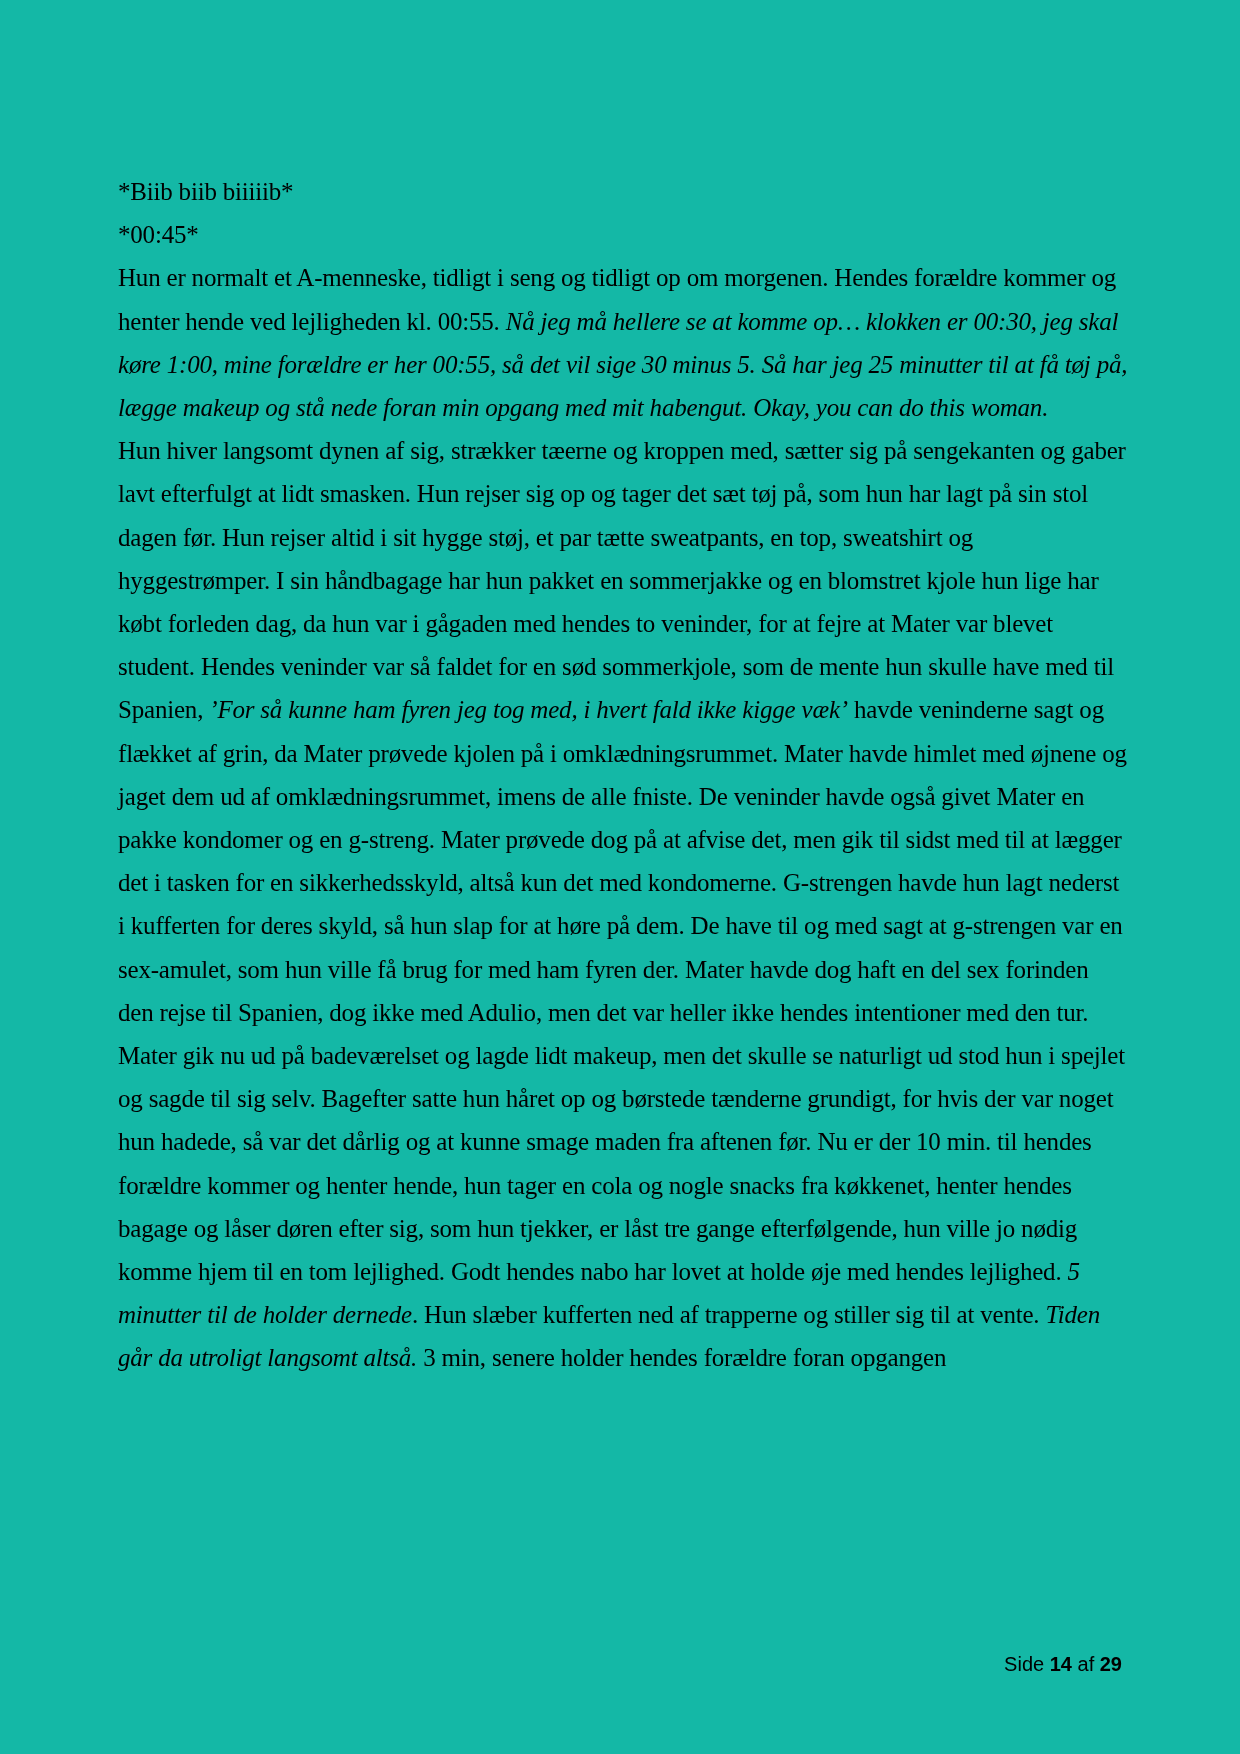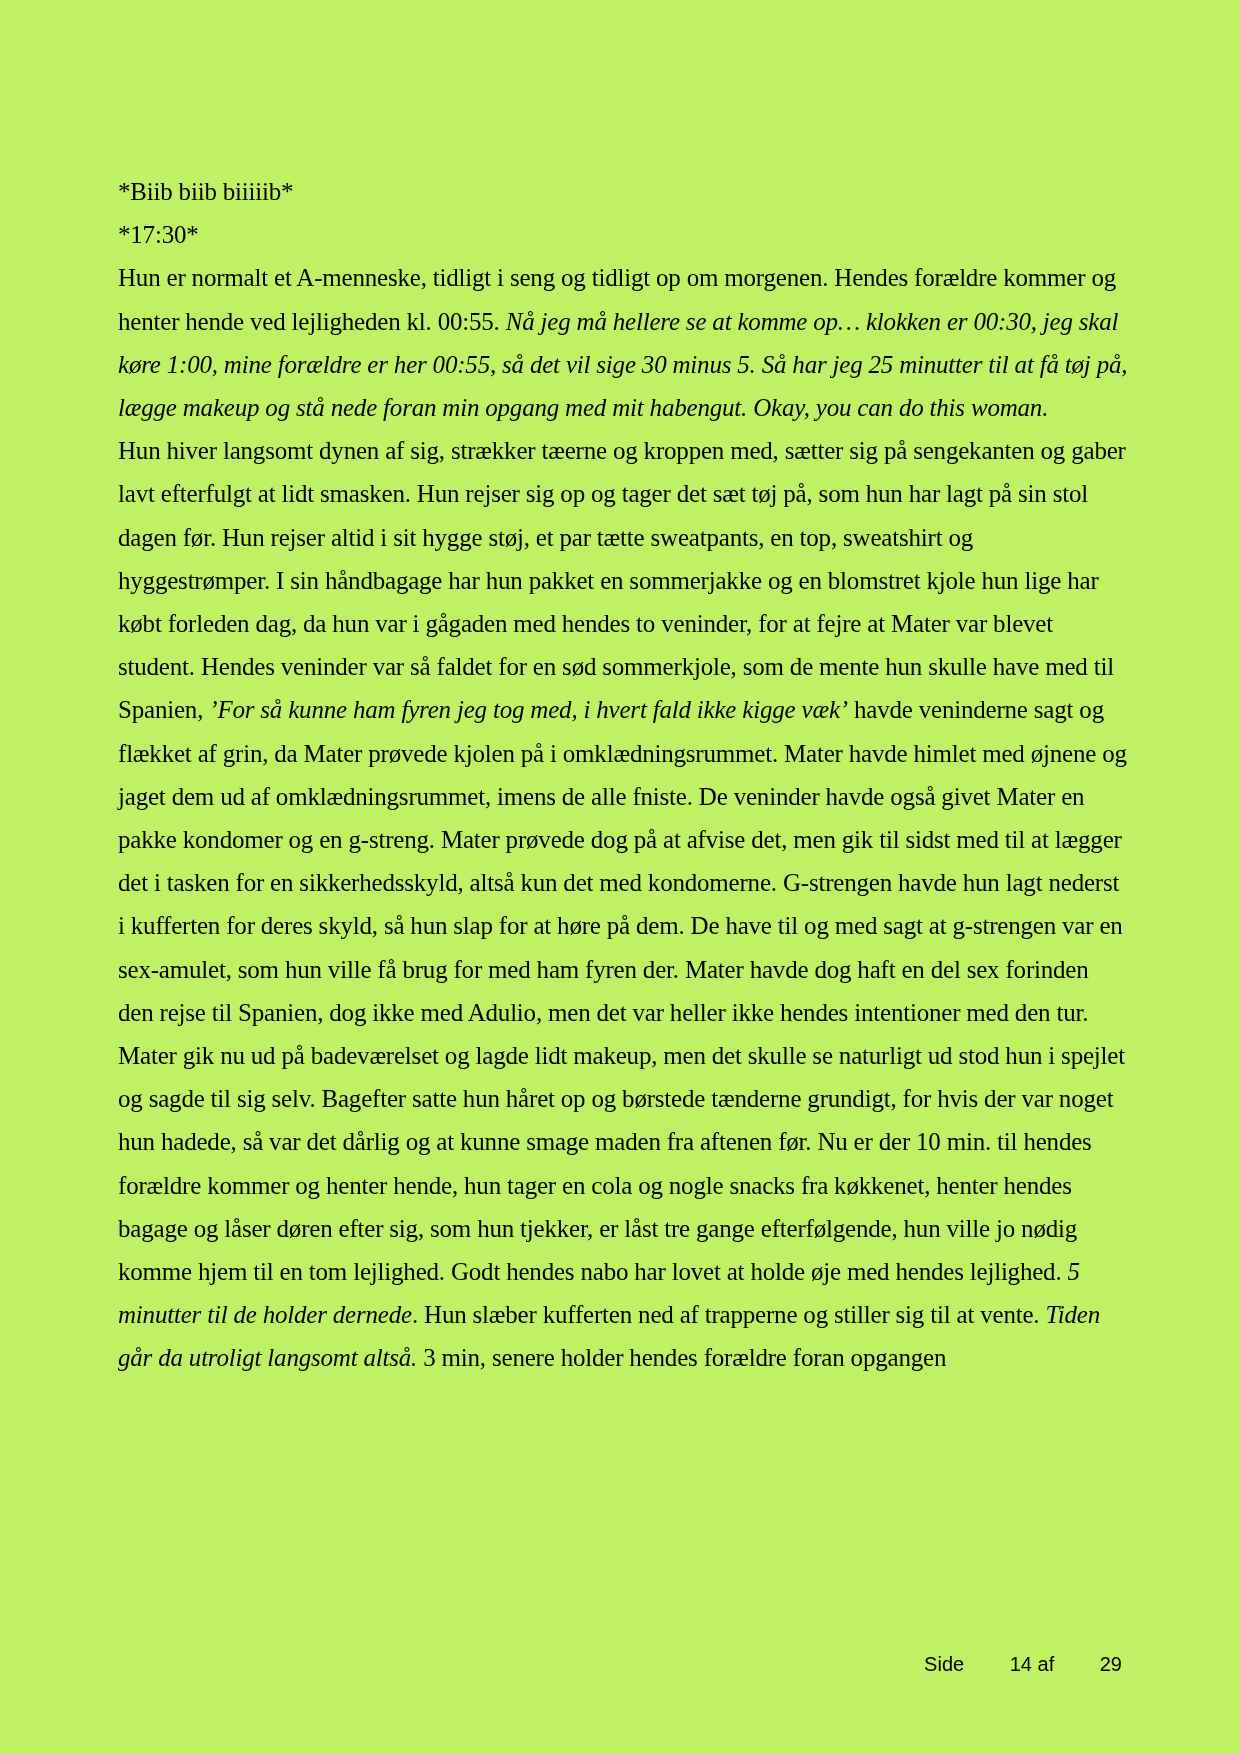--- a/index.html
+++ b/index.html
@@ -9,21 +9,21 @@
   }
   body {
     width: 1240px;
     height: 1754px;
     position: relative;
     overflow: hidden;
   }
   .page {
     position: absolute;
     inset: 0;
-    background: #bef264;
+    background: #14b8a6;
   }
   .content {
     position: absolute;
     left: 118px;
     top: 170px;
     width: 1010px;
     font-family: "Liberation Serif", "DejaVu Serif", serif;
     font-size: 25px;
     line-height: 43.2px;
     color: #000000;
@@ -41,32 +41,31 @@
     position: absolute;
     right: 118px;
     top: 1625px;
     font-family: "Liberation Sans", "DejaVu Sans", sans-serif;
     font-size: 20px;
     line-height: 26px;
     color: #000000;
     white-space: pre;
   }
   .footer .bold {
-    font-weight: normal;
-    margin-left: 40px;
+    font-weight: bold;
   }
 </style>
 </head>
 <body>
 
 <div class="page">
 
   <div class="content">
       <p><span>*Biib biib biiiiib*</span></p>
-      <p><span>*17:30*</span></p>
+      <p><span>*00:45*</span></p>
       <p><span>Hun er normalt et A-menneske, tidligt i seng og tidligt op om morgenen. Hendes forældre kommer og henter hende ved lejligheden kl. 00:55. </span><span class="italic">Nå jeg må hellere se at komme op… klokken er 00:30, jeg skal køre 1:00, mine forældre er her 00:55, så det vil sige 30 minus 5. Så har jeg 25 minutter til at få tøj på, lægge makeup og stå nede foran min opgang med mit habengut. Okay, you can do this woman.</span></p>
       <p><span>Hun hiver langsomt dynen af sig, strækker tæerne og kroppen med, sætter sig på sengekanten og gaber lavt efterfulgt at lidt smasken. Hun rejser sig op og tager det sæt tøj på, som hun har lagt på sin stol dagen før. Hun rejser altid i sit hygge støj, et par tætte sweatpants, en top, sweatshirt og hyggestrømper. I sin håndbagage har hun pakket en sommerjakke og en blomstret kjole hun lige har købt forleden dag, da hun var i gågaden med hendes to veninder, for at fejre at Mater var blevet student. Hendes veninder var så faldet for en sød sommerkjole, som de mente hun skulle have med til Spanien, </span><span class="italic">’For så kunne ham fyren jeg tog med, i hvert fald ikke kigge væk’</span><span> havde veninderne sagt og flækket af grin, da Mater prøvede kjolen på i omklædningsrummet. Mater havde himlet med øjnene og jaget dem ud af omklædningsrummet, imens de alle fniste. De veninder havde også givet Mater en pakke kondomer og en g-streng. Mater prøvede dog på at afvise det, men gik til sidst med til at lægger det i tasken for en sikkerhedsskyld, altså kun det med kondomerne. G-strengen havde hun lagt nederst i kufferten for deres skyld, så hun slap for at høre på dem. De have til og med sagt at g-strengen var en sex-amulet, som hun ville få brug for med ham fyren der. Mater havde dog haft en del sex forinden den rejse til Spanien, dog ikke med Adulio, men det var heller ikke hendes intentioner med den tur.</span></p>
       <p><span>Mater gik nu ud på badeværelset og lagde lidt makeup, men det skulle se naturligt ud stod hun i spejlet og sagde til sig selv. Bagefter satte hun håret op og børstede tænderne grundigt, for hvis der var noget hun hadede, så var det dårlig og at kunne smage maden fra aftenen før. Nu er der 10 min. til hendes forældre kommer og henter hende, hun tager en cola og nogle snacks fra køkkenet, henter hendes bagage og låser døren efter sig, som hun tjekker, er låst tre gange efterfølgende, hun ville jo nødig komme hjem til en tom lejlighed. Godt hendes nabo har lovet at holde øje med hendes lejlighed. </span><span class="italic">5 minutter til de holder dernede</span><span>. Hun slæber kufferten ned af trapperne og stiller sig til at vente. </span><span class="italic">Tiden går da utroligt langsomt altså.</span><span> 3 min, senere holder hendes forældre foran opgangen</span></p>
     </div>
 
   <div class="footer">
     <span>Side </span><span class="bold">14</span><span> af </span><span class="bold">29</span>
   </div>
 
 </div>

